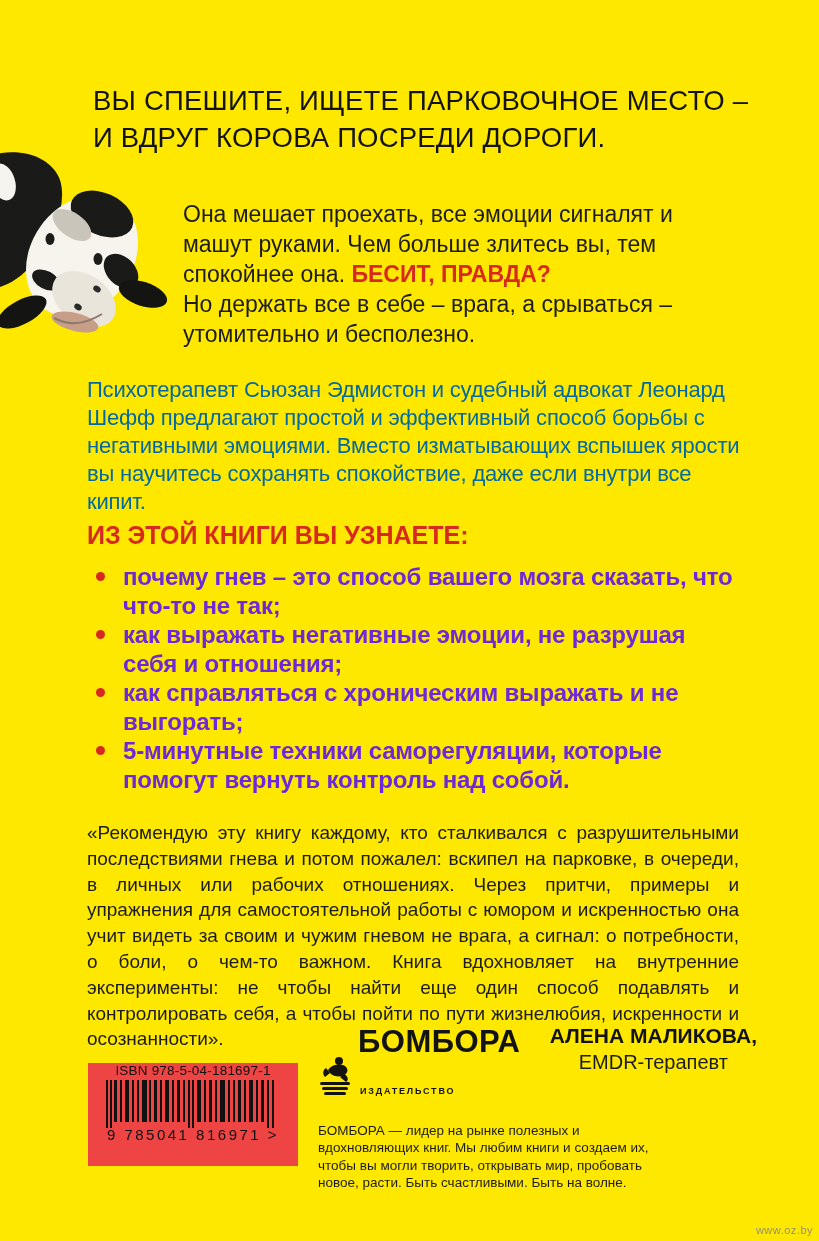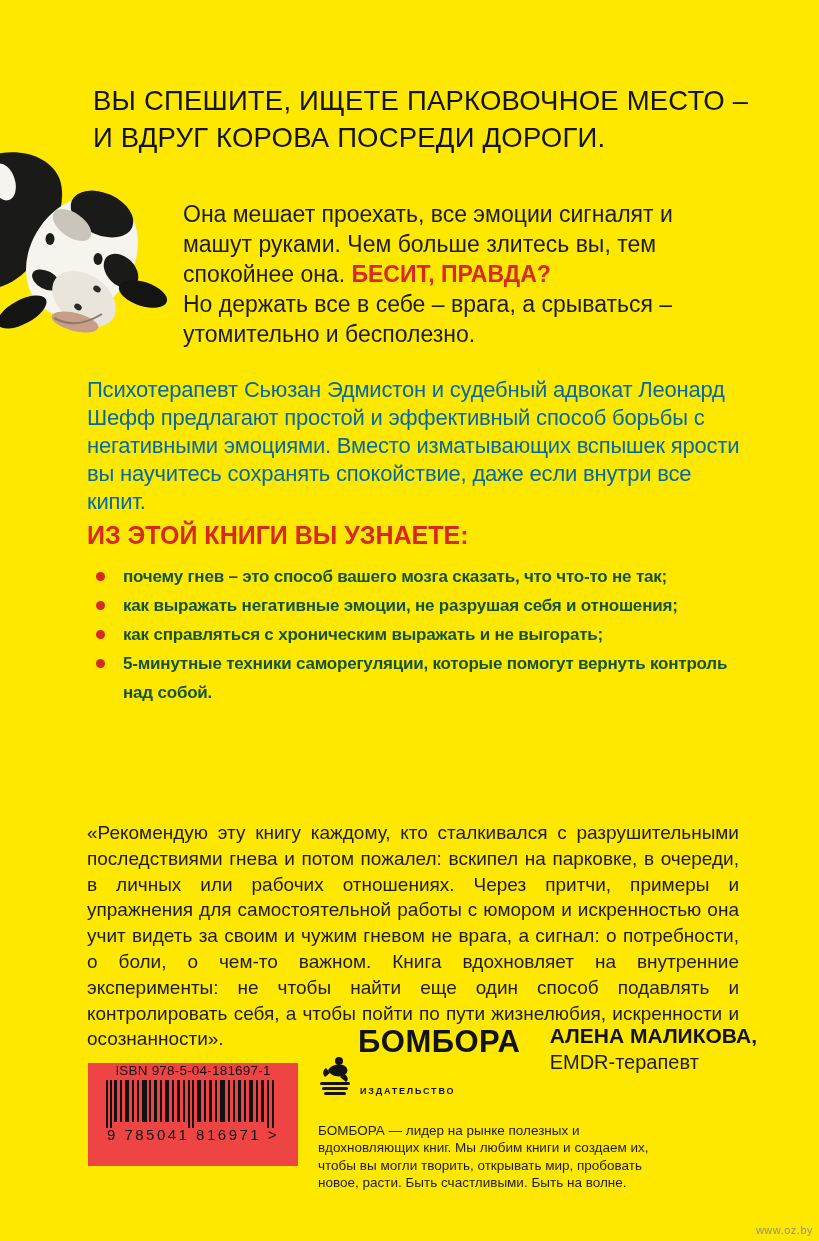--- a/index.html
+++ b/index.html
@@ -30,37 +30,37 @@
   }
   
   .learn-heading{
     position:absolute;left:87px;top:521px;
     font-size:25px;font-weight:800;color:#D8291F;white-space:nowrap;
   }
   
   .bullets{
     position:absolute;left:87px;top:562px;width:655px;
     margin:0;padding:0;list-style:none;
-    font-size:17px;line-height:29px;font-weight:700;color:#14532d;
+    font-size:24px;line-height:29px;font-weight:700;color:#6d28d9;
     letter-spacing:-.2px;
   }
   .bullets li{position:relative;padding-left:36px;}
   .bullets li::before{
     content:"";position:absolute;left:9px;top:10px;
     width:9px;height:9px;border-radius:50%;background:#D8291F;
   }
   
   .quote{
     position:absolute;left:87px;top:801px;width:652px;
     font-size:19px;line-height:25.8px;text-align:justify;color:#1c1c1c;
   }
   
   .reviewer{
     position:absolute;right:62px;top:1022px;
-    text-align:left;font-size:20px;line-height:27px;color:#1c1c1c;
+    text-align:center;font-size:20px;line-height:27px;color:#1c1c1c;
   }
   .reviewer .name{font-weight:800;font-size:21px;color:#121212;}
   
   .barcode-box{
     position:absolute;left:88px;top:1063px;width:210px;height:103px;
     background:#ef4444;display:flex;flex-direction:column;align-items:center;
     box-sizing:border-box;
   }
   .isbn{font-size:13.5px;color:#111;letter-spacing:.2px;white-space:nowrap;}
   .bars{margin-top:2px;}

